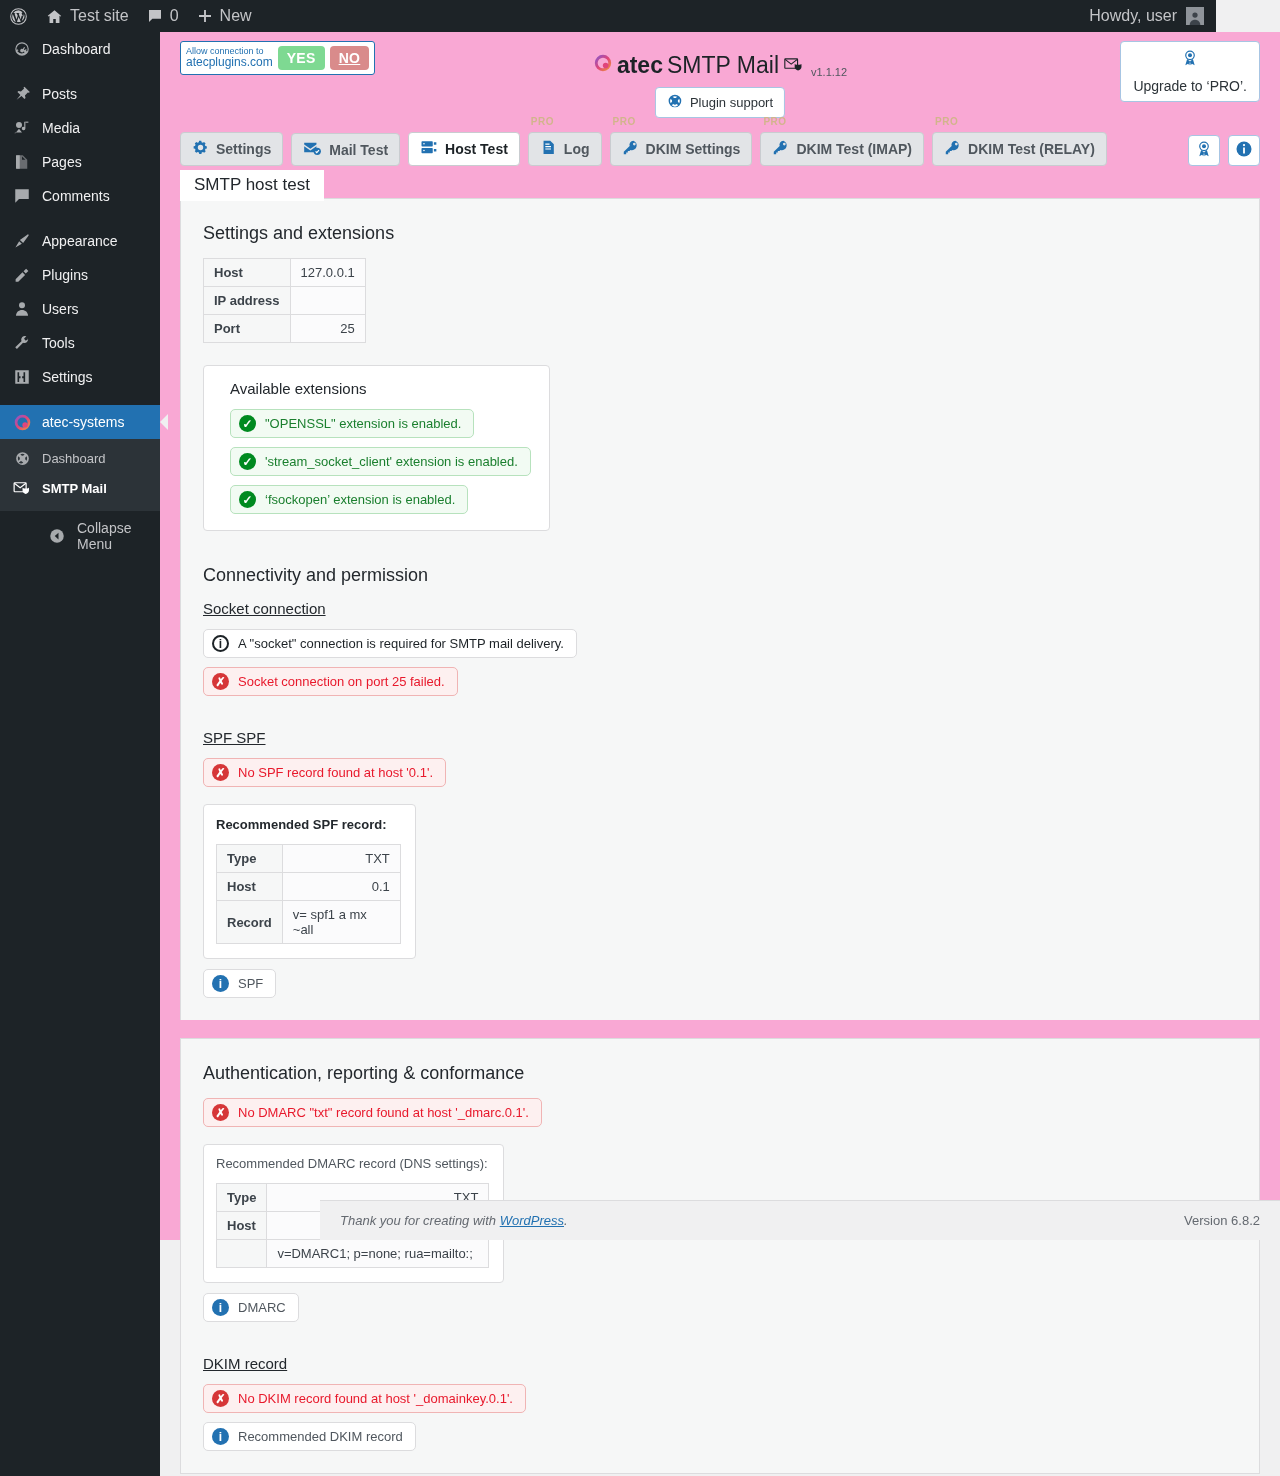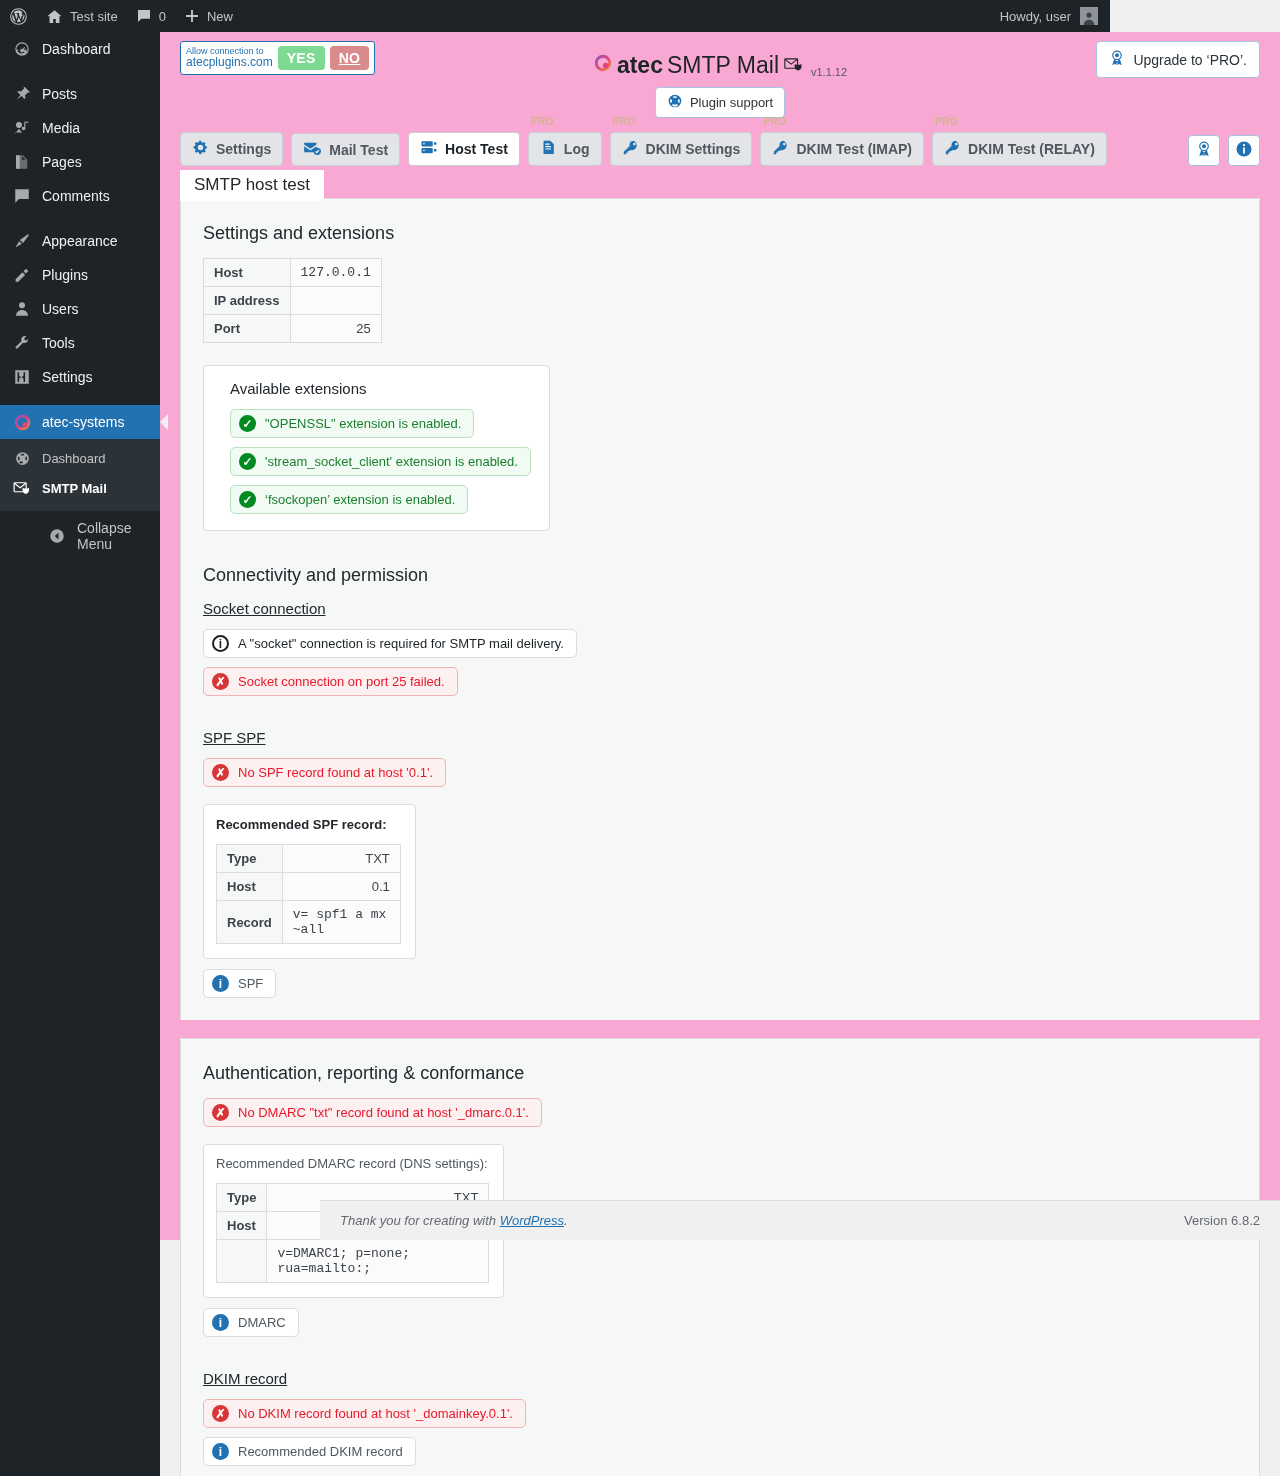--- a/index.html
+++ b/index.html
@@ -10,25 +10,25 @@
     background: #f0f0f1;
     font-family: "Liberation Sans", sans-serif;
     font-size: 13px;
     color: #3c434a;
     overflow: hidden;
   }
 
   
   #adminbar {
     position: absolute; top: 0; left: 0;
-    width: 1110px; height: 32px;
+    width: 1216px; height: 32px;
     background: #1d2327;
     color: #c3c4c7;
     display: flex; align-items: center;
-    font-size: 13px;
+    font-size: 16px;
     z-index: 50;
   }
   .ab-item {
     display: flex; align-items: center; gap: 7px;
     height: 32px; padding: 0 9px;
     color: #c3c4c7; text-decoration: none;
     white-space: nowrap;
   }
   .ab-item svg { display: block; }
   .ab-spacer { flex: 1; }
@@ -120,20 +120,21 @@
     padding: 5px 11px; font-size: 13px; color: #2c3338;
     cursor: pointer;
   }
 
   .upgrade-btn {
     position: absolute; right: 20px; top: 9px;
     display: inline-flex; align-items: center; gap: 8px;
     background: #fff; border: 1px solid #a7c5e3; border-radius: 4px;
     padding: 7px 12px; font-size: 14px; color: #2c3338;
     cursor: pointer;
+    flex-direction: column;
   }
 
   
   .tabbar {
     position: relative;
     height: 52px; padding: 0 20px;
   }
   .tabs { display: flex; align-items: flex-end; gap: 8px; position:absolute; left: 20px; bottom: 6px;}
   .tab {
     position: relative;
@@ -167,21 +168,21 @@
   .section-h2 { font-size: 18px; font-weight: 400; color: #23282d; margin: 8px 0 14px 0; }
   .section-h3 {
     font-size: 15px; font-weight: 400; color: #23282d;
     text-decoration: underline; margin: 10px 0 12px 0;
   }
 
   table.kv { border-collapse: collapse; background:#fbfbfc; }
   table.kv td { border: 1px solid #dcdcde; padding: 6px 10px; font-size: 13px; color:#3c434a; }
   table.kv td.k { font-weight: bold; background: #f6f7f7; }
   table.kv td.v { text-align: right; }
-  table.kv td.v.left { text-align: left; font-family: Liberation Mono, monospace; }
+  table.kv td.v.left { text-align: left; }
 
   .card {
     background: #fff; border: 1px solid #dcdcde; border-radius: 4px;
     display: inline-block; padding: 14px 18px 16px 26px;
   }
   .card-title { font-size: 15px; color: #23282d; margin-bottom: 12px; }
   .card-title.bold { font-weight: bold; font-size: 13px; }
   .card-title.plain { font-size: 13px; color: #50575e; }
 
   .msg {

